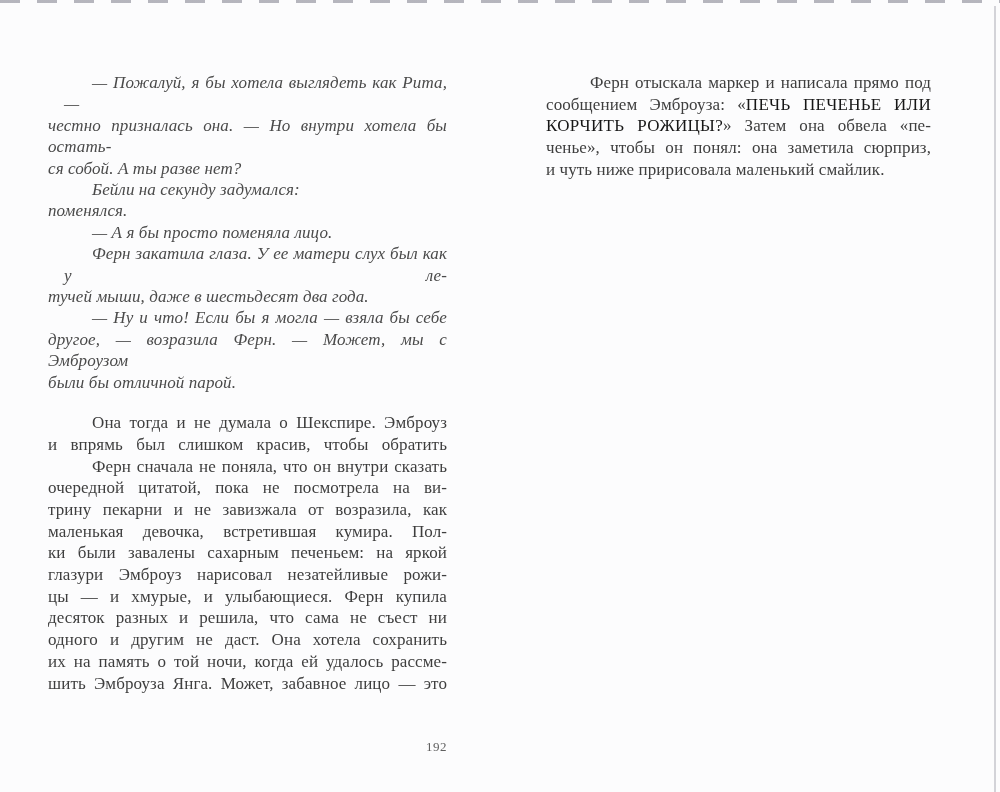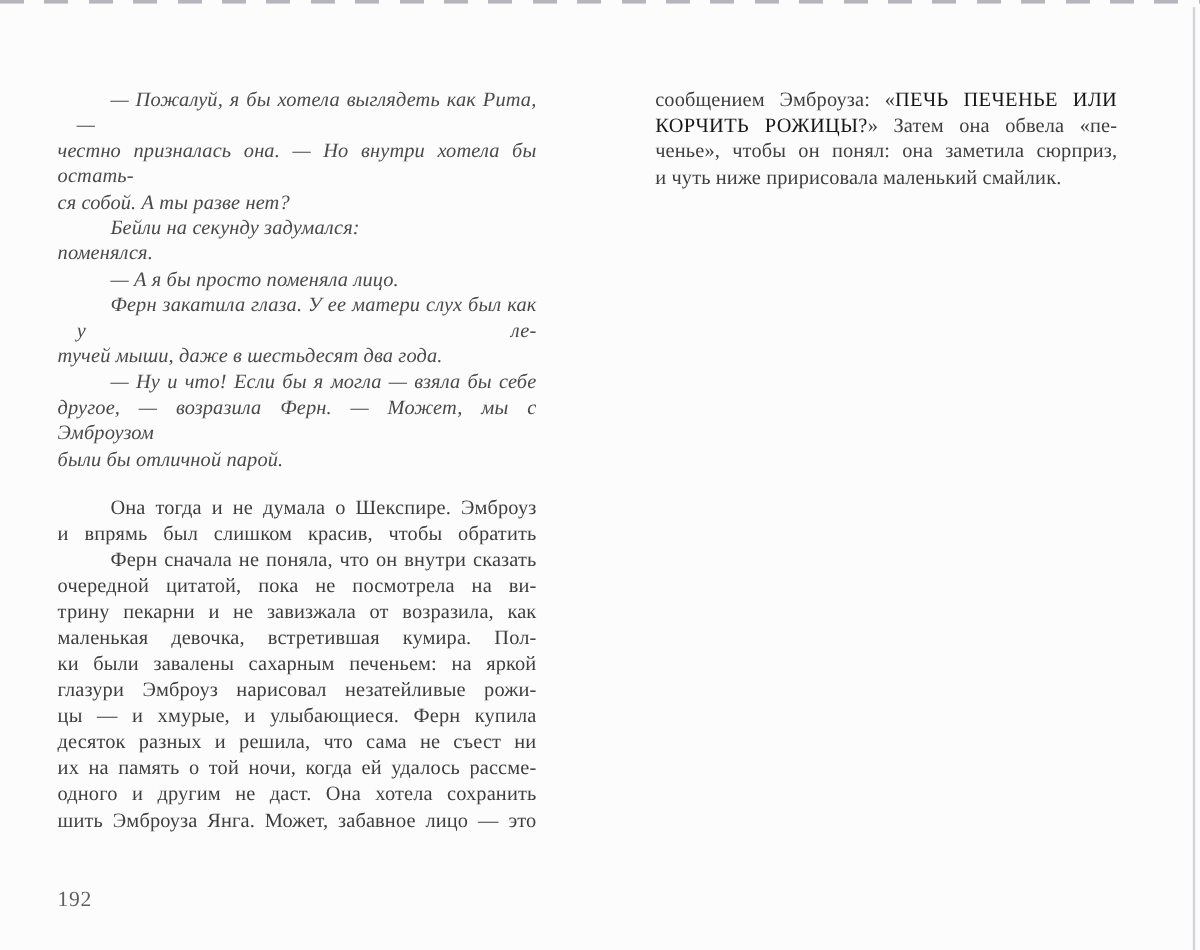--- a/index.html
+++ b/index.html
@@ -51,22 +51,22 @@
   .line.first{text-indent:28px;margin-left:16px;}
   .line.last{text-align-last:left;}
   .sec-regular{margin-top:19px;}
   .b{
     font-weight:400;
     color:var(--ink-bold);
     letter-spacing:.3px;
   }
   .folio{
     position:absolute;left:48px;top:739px;width:399px;
-    text-align:left;
-    font-size:18px;
+    text-align:right;
+    font-size:13px;
     color:var(--folio);
     letter-spacing:.5px;
   }
 </style>
 </head>
 <body>
 
 <div class="top-dashes"></div>
 <div class="edge-line"></div>
 
@@ -103,30 +103,31 @@
       </div>
       <div class="para">
         <div class="line first"><span>Ферн сначала не поняла, что он внутри сказать</span></div>
         <div class="line"><span>очередной цитатой, пока не посмотрела на ви-</span></div>
         <div class="line"><span>трину пекарни и не завизжала от возразила, как</span></div>
         <div class="line"><span>маленькая девочка, встретившая кумира. Пол-</span></div>
         <div class="line"><span>ки были завалены сахарным печеньем: на яркой</span></div>
         <div class="line"><span>глазури Эмброуз нарисовал незатейливые рожи-</span></div>
         <div class="line"><span>цы — и хмурые, и улыбающиеся. Ферн купила</span></div>
         <div class="line"><span>десяток разных и решила, что сама не съест ни</span></div>
+        <div class="line"><span>одного и другим не даст. Она хотела сохранить</span></div>
         <div class="line"><span>их на память о той ночи, когда ей удалось рассме-</span></div>
-        <div class="line"><span>одного и другим не даст. Она хотела сохранить</span></div>
         <div class="line"><span>шить Эмброуза Янга. Может, забавное лицо — это</span></div>
       </div>
     </div>
 </div>
 
 <div class="page-text right-text">
   <div class="sec-regular2">
       <div class="para">
+        <div class="line first"><span>Ферн отыскала маркер и написала прямо под</span></div>
         <div class="line"><span>сообщением Эмброуза: «</span><span class="b">ПЕЧЬ ПЕЧЕНЬЕ ИЛИ</span></div>
         <div class="line"><span class="b">КОРЧИТЬ РОЖИЦЫ?</span><span>» Затем она обвела «пе-</span></div>
         <div class="line"><span>ченье», чтобы он понял: она заметила сюрприз,</span></div>
         <div class="line last"><span>и чуть ниже пририсовала маленький смайлик.</span></div>
       </div>
     </div>
 </div>
 
 <div class="folio">192</div>
 

